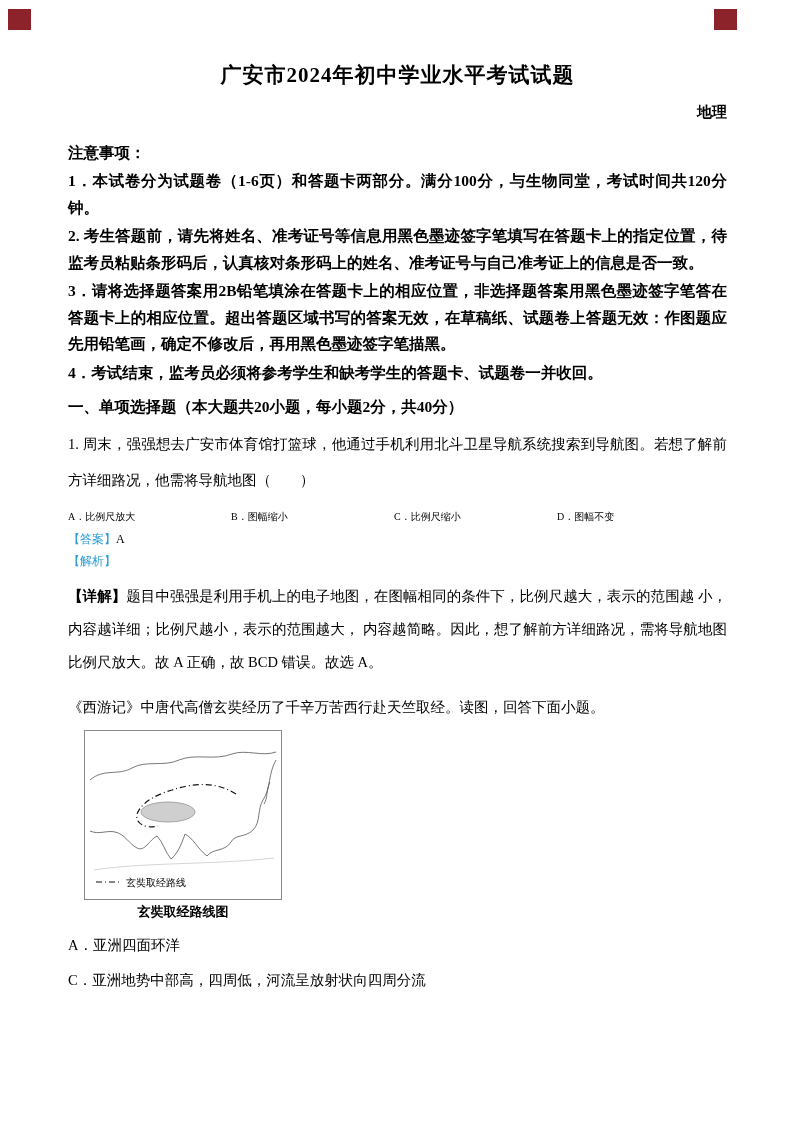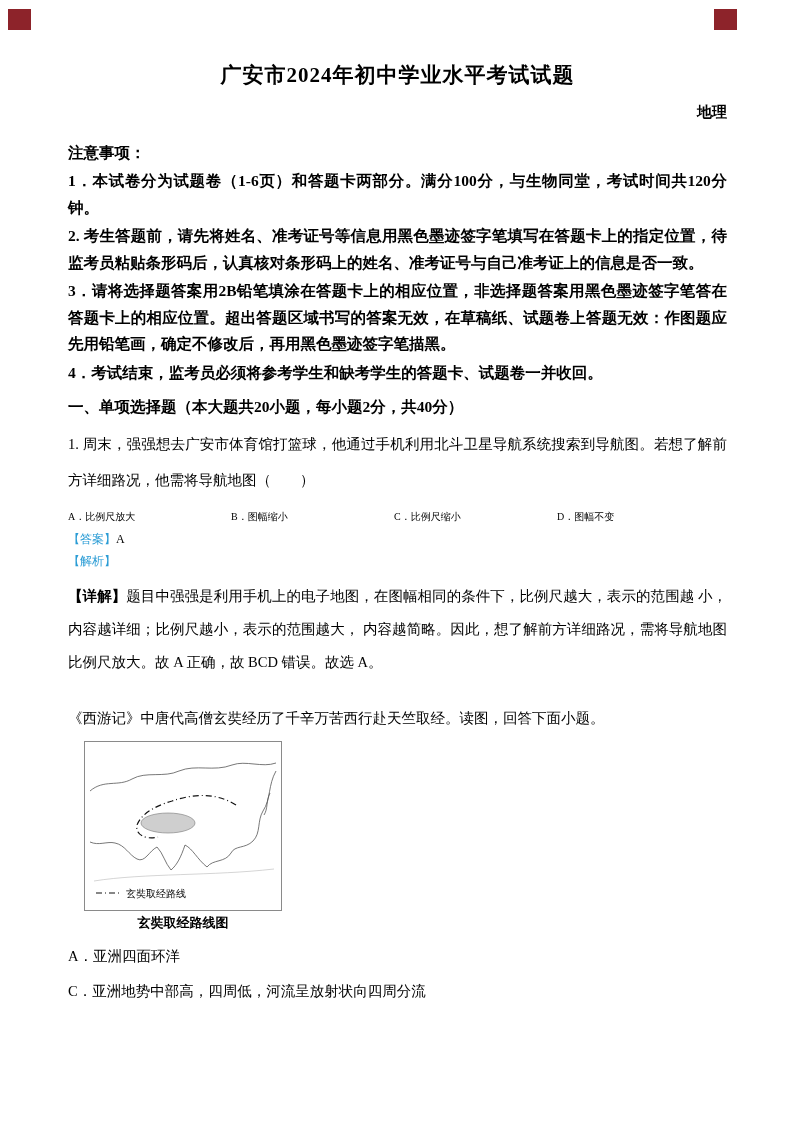--- a/index.html
+++ b/index.html
@@ -89,21 +89,21 @@
     font-size:14.5px;
     line-height:33px;
     text-align:justify;
     margin-top:8px;
   }
   .detail-label { font-weight:bold; }
 
   .passage {
     font-size:14.5px;
     line-height:22px;
-    margin-top:28px;
+    margin-top:17px;
   }
 
   .map-figure {
     margin:12px 0 0 16px;
     width:198px;
   }
   .map-figure svg { display:block; background:#fff; }
   .map-caption {
     text-align:center;
     font-size:13px;

